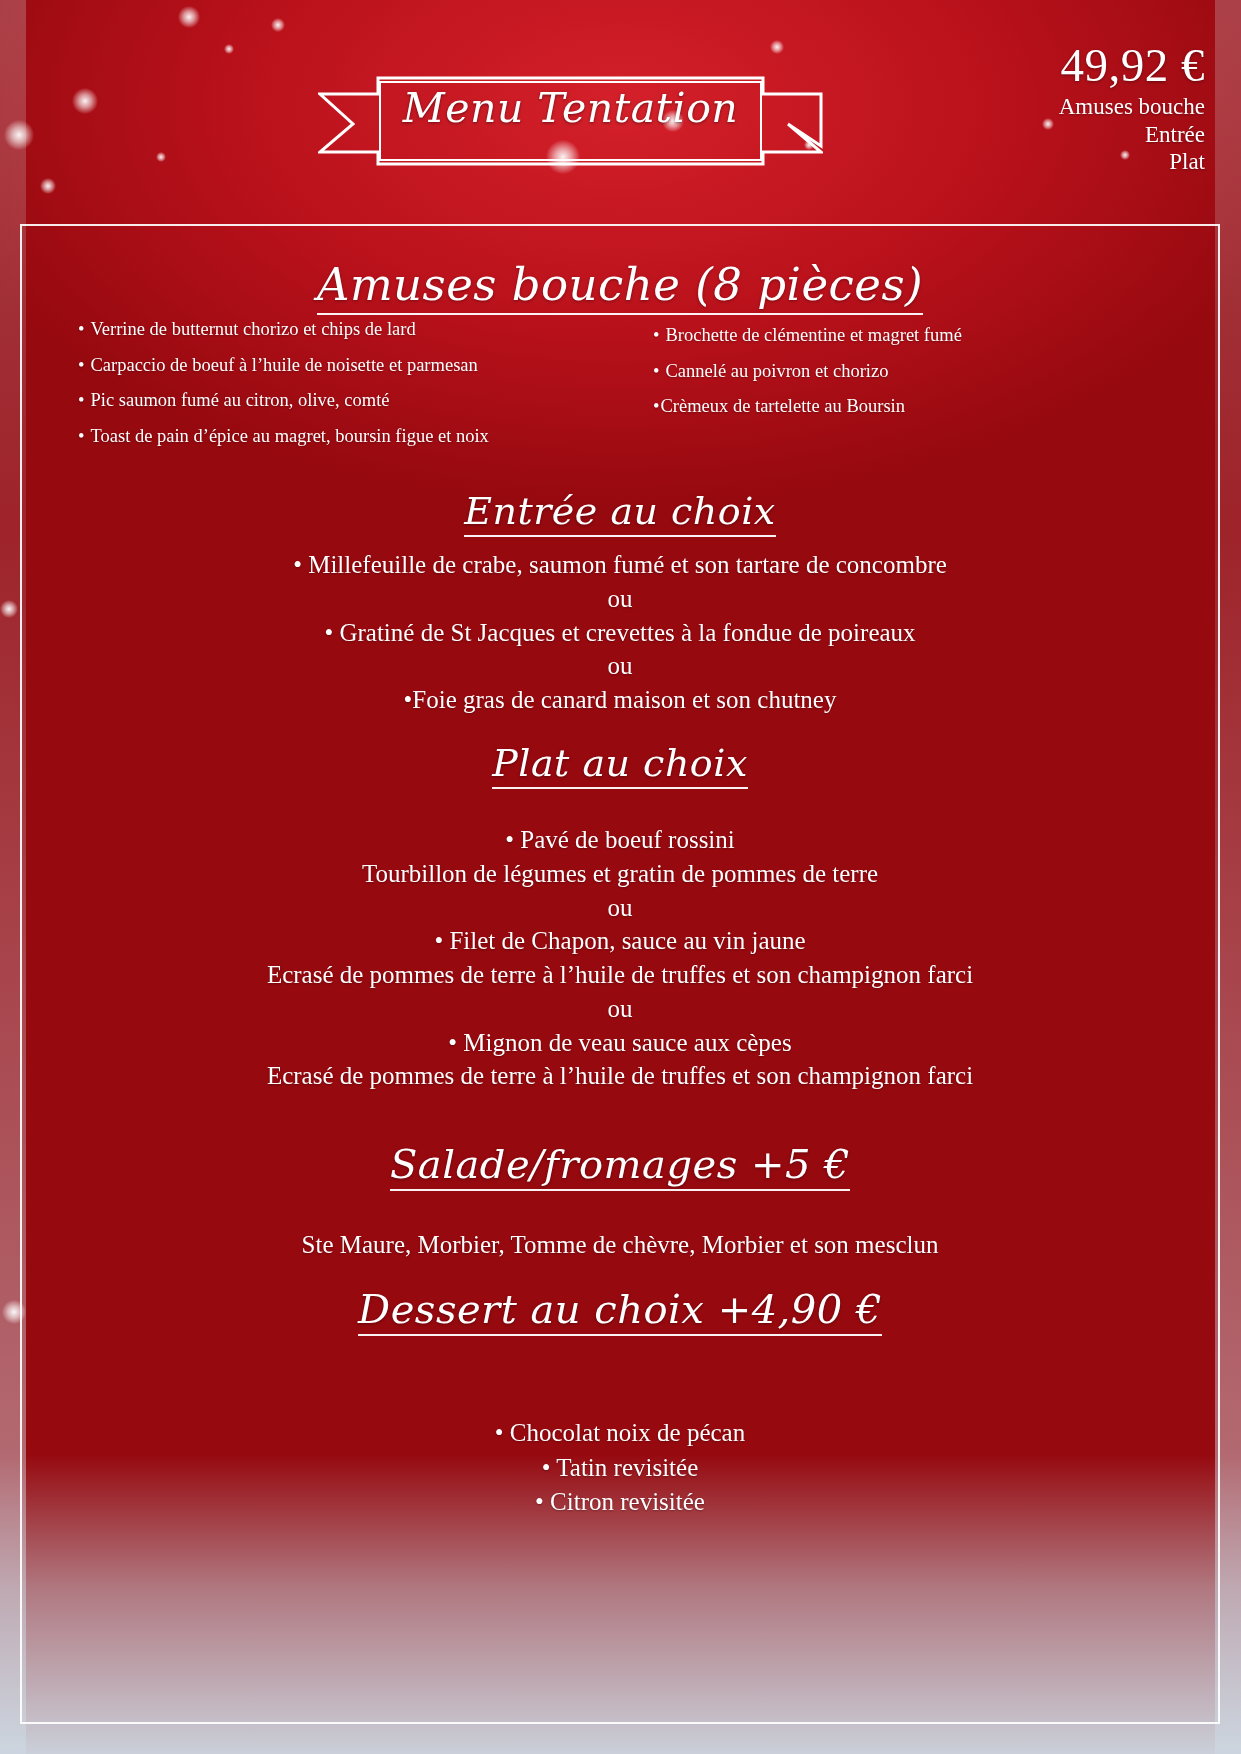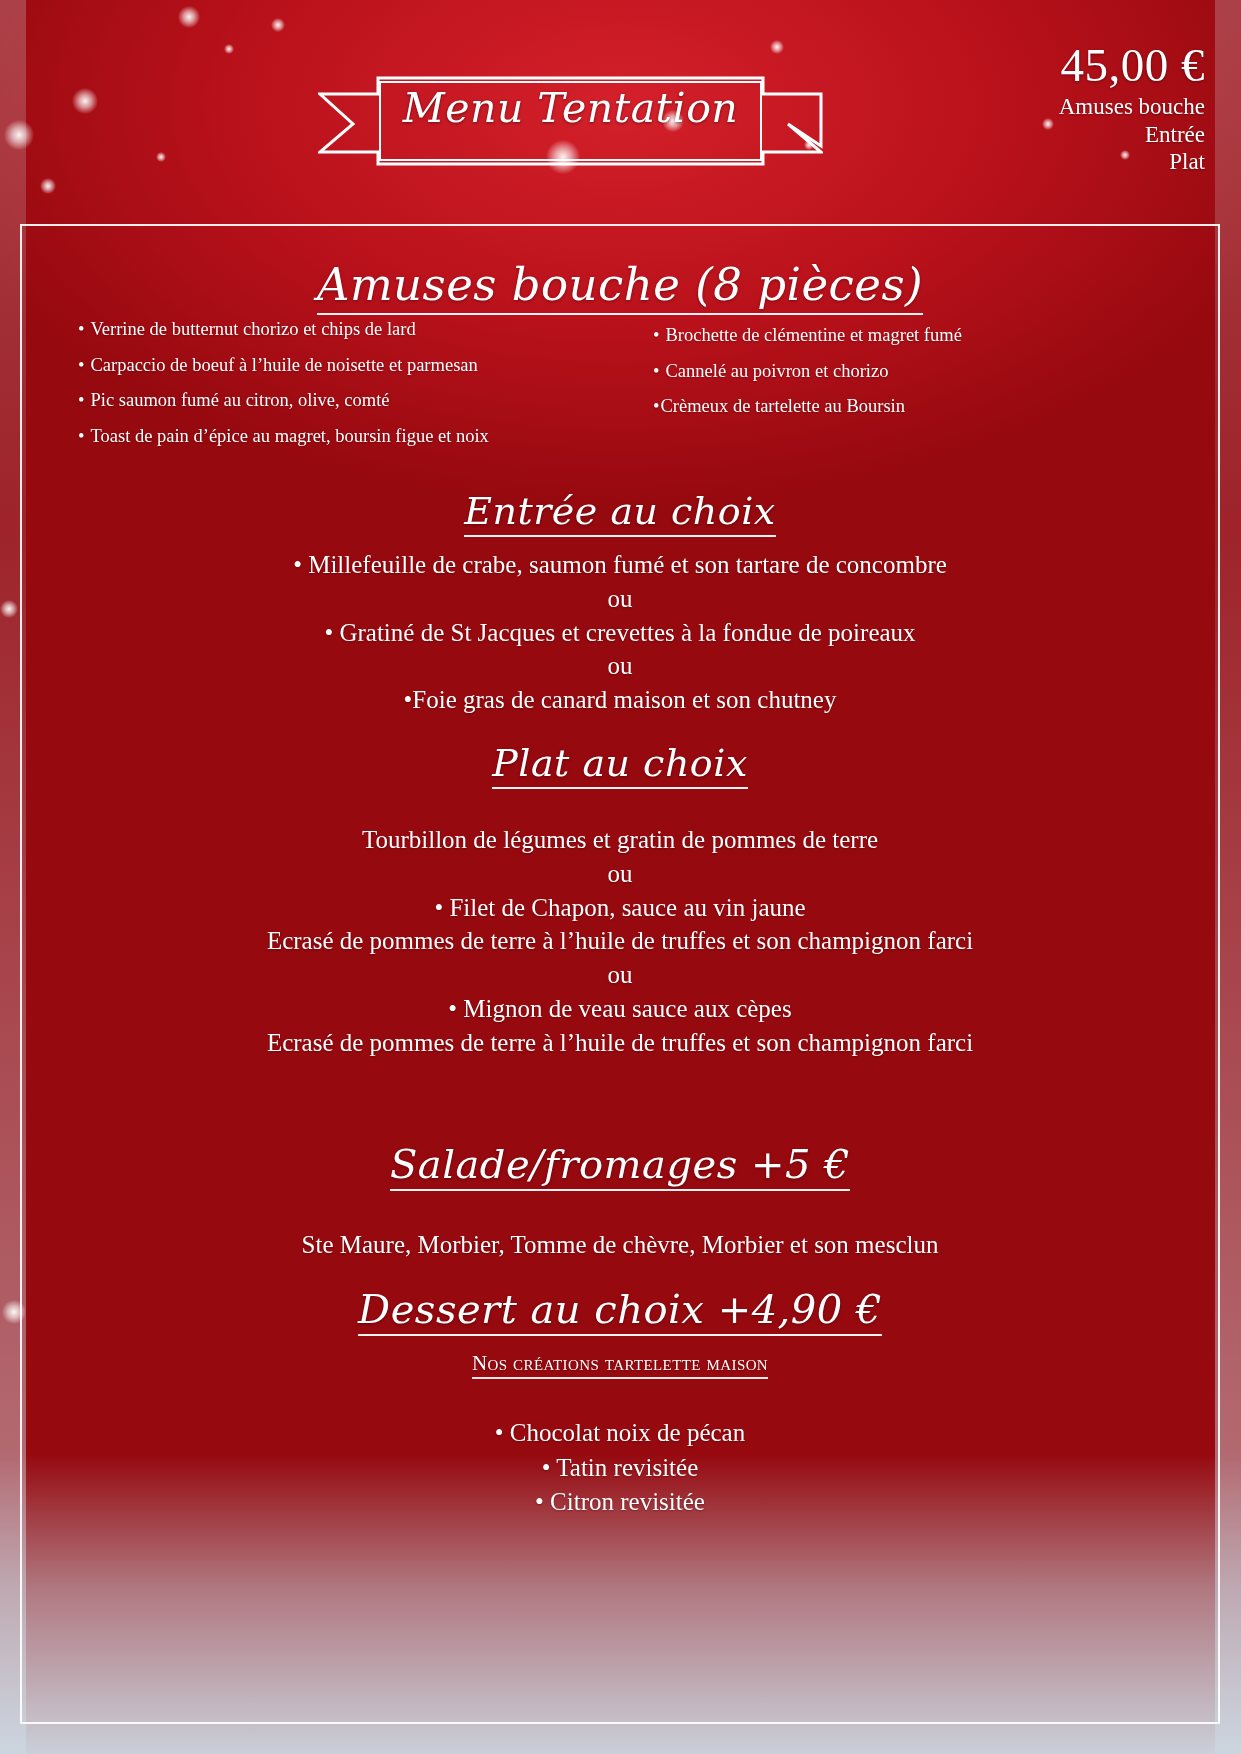--- a/index.html
+++ b/index.html
@@ -273,21 +273,21 @@
   <div class="header">
     <div class="ribbon">
       <svg width="505" height="96" viewBox="0 0 505 96">
         <path d="M2,22 L60,22 L60,6 L445,6 L445,22 L503,22 L503,74 L470,52 L503,80 L445,80 L445,92 L60,92 L60,80 L2,80 L35,52 L2,22 Z" fill="none" stroke="#ffffff" stroke-width="3"></path>
         <path d="M62,10 L443,10 L443,88 L62,88 Z" fill="none" stroke="#ffffff" stroke-width="2"></path>
       </svg>
       <div class="ribbon-title">Menu Tentation</div>
     </div>
 
     <div class="price-block">
-      <div class="price-main">45,00 €</div>
+      <div class="price-main">49,92 €</div>
       <div class="price-line">Amuses bouche</div>
       <div class="price-line">Entrée</div>
       <div class="price-line">Plat</div>
     </div>
   </div>
 
   <div class="panel">
     <div class="panel-inner">
 
       <h2 class="section amuses-title">
@@ -320,40 +320,38 @@
         <div>ou</div>
         <div>• Gratiné de St Jacques et crevettes à la fondue de poireaux</div>
         <div>ou</div>
         <div>•Foie gras de canard maison et son chutney</div>
       </div>
 
       <h2 class="section plat-title">
         <span class="u">Plat au choix</span>
       </h2>
       <div class="plat-body">
+        <div>• Pavé de boeuf rossini</div>
         <div>Tourbillon de légumes et gratin de pommes de terre</div>
         <div>ou</div>
         <div>• Filet de Chapon, sauce au vin jaune</div>
         <div>Ecrasé de pommes de terre à l’huile de truffes et son champignon farci</div>
         <div>ou</div>
         <div>• Mignon de veau sauce aux cèpes</div>
         <div>Ecrasé de pommes de terre à l’huile de truffes et son champignon farci</div>
       </div>
 
       <h2 class="section salade-title">
         <span class="u">Salade/fromages +5 €</span>
       </h2>
       <div class="salade-body">Ste Maure, Morbier, Tomme de chèvre, Morbier et son mesclun</div>
 
       <h2 class="section dessert-title">
         <span class="u">Dessert au choix +4,90 €</span>
       </h2>
-      <div class="dessert-sub">
-        <span class="u">Nos créations tartelette maison</span>
-      </div>
       <div class="dessert-body">
         <div>• Chocolat noix de pécan</div>
         <div>• Tatin revisitée</div>
         <div>• Citron revisitée</div>
       </div>
 
     </div>
   </div>
 </div>
 

